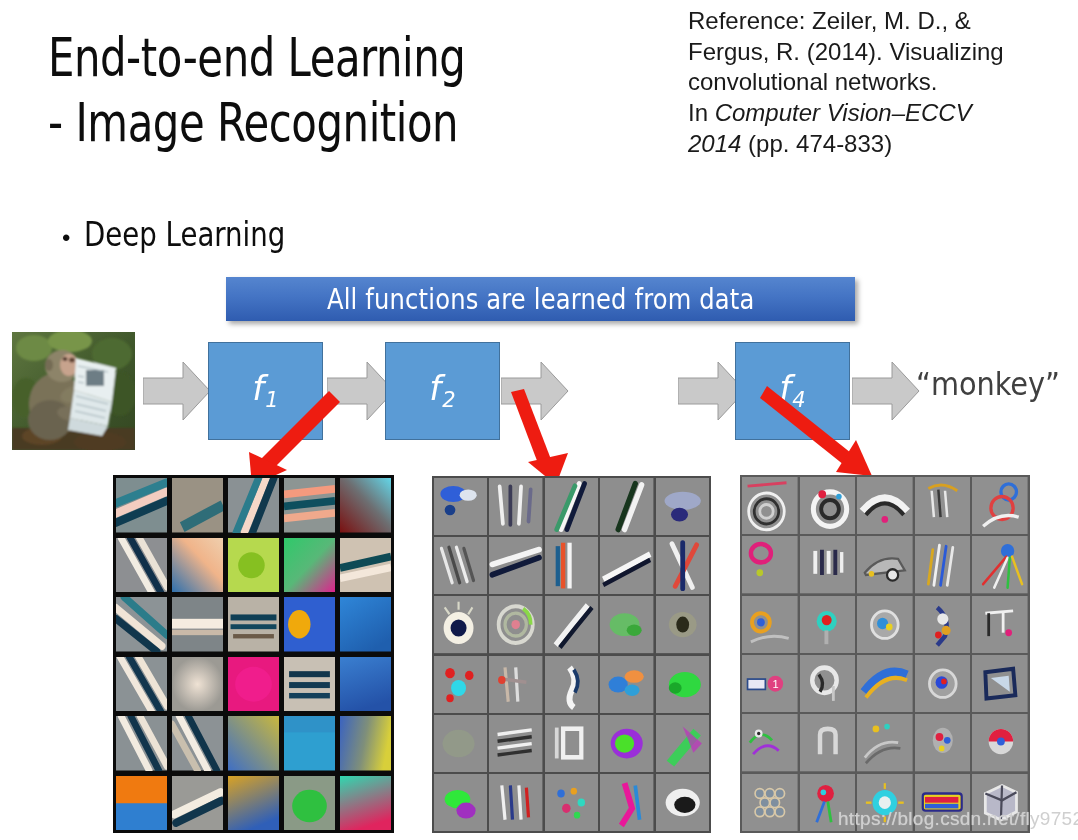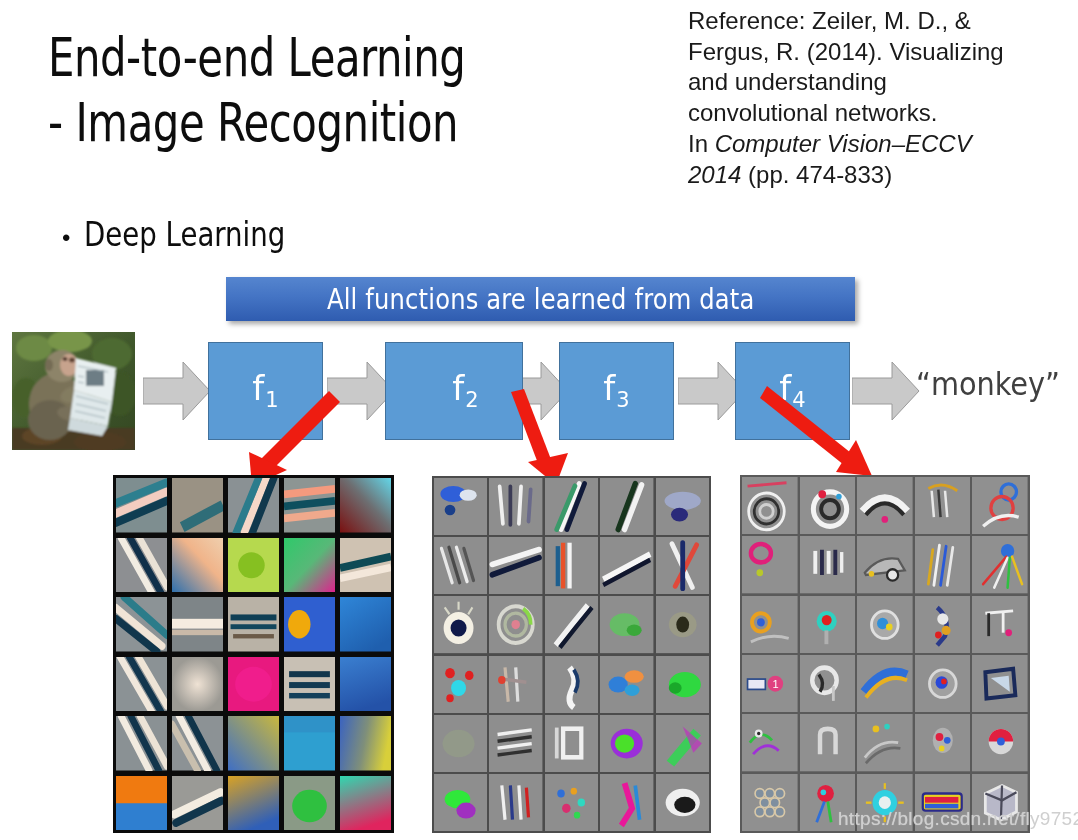--- a/index.html
+++ b/index.html
@@ -92,20 +92,21 @@
   
   #pipeline { position: absolute; left: 0; top: 0; width: 1078px; height: 840px; }
 
   .fbox {
     position: absolute;
     background: #5b9bd5;
     border: 1px solid #41719c;
     display: flex;
     align-items: center;
     justify-content: center;
+    font-style: italic;
   }
   .fbox .flabel {
     font-family: "DejaVu Sans", sans-serif;
     font-size: 34px;
     color: #ffffff;
     line-height: 1;
   }
   .fbox .flabel sub {
     font-size: 21px;
     vertical-align: -0.30em;
@@ -186,21 +187,20 @@
 </style>
 </head>
 <body>
 
 <div id="slide-title">End-to-end Learning
 - Image Recognition</div>
 
 <div id="reference">
   <div>Reference: Zeiler, M. D., &amp;</div>
   <div>Fergus, R. (2014). Visualizing</div>
-  <div>and understanding</div>
   <div>convolutional networks.</div>
   <div><span>In </span><span class="ital">Computer Vision–ECCV</span></div>
   <div><span class="ital">2014</span><span> (pp. 474-833)</span></div>
 </div>
 
 <div id="bullet-row">
   <span class="dot">•</span>
   <span class="btext">Deep Learning</span>
 </div>
 
@@ -273,25 +273,22 @@
   <svg class="blockarrow" style="left:678px; top:356px;" width="68" height="70" viewBox="0 0 68 70">
     <polygon points="0,22 40,22 40,6 67,35 40,64 40,48 0,48" fill="#c9c9c9" stroke="#9a9a9a" stroke-width="1"></polygon>
   </svg>
   <svg class="blockarrow" style="left:852px; top:356px;" width="68" height="70" viewBox="0 0 68 70">
     <polygon points="0,22 40,22 40,6 67,35 40,64 40,48 0,48" fill="#c9c9c9" stroke="#9a9a9a" stroke-width="1"></polygon>
   </svg>
 
   <div class="fbox" style="left:208px; top:342px; width:113px; height:96px;">
     <span class="flabel">f<sub>1</sub></span>
   </div>
-  <div class="fbox" style="left:385px; top:342px; width:113px; height:96px;padding-left:23px;">
+  <div class="fbox" style="left:385px; top:342px; width:113px; height:96px;">
     <span class="flabel">f<sub>2</sub></span>
-  </div>
-  <div class="fbox" style="left:559px; top:342px; width:113px; height:96px;">
-    <span class="flabel">f<sub>3</sub></span>
   </div>
   <div class="fbox" style="left:735px; top:342px; width:113px; height:96px;">
     <span class="flabel">f<sub>4</sub></span>
   </div>
 
   <div id="output-label">“monkey”</div>
 </div>
 
 <svg id="red-arrows" viewBox="0 0 1078 840" xmlns="http://www.w3.org/2000/svg">
   <g fill="#ee1c11" stroke="none">

